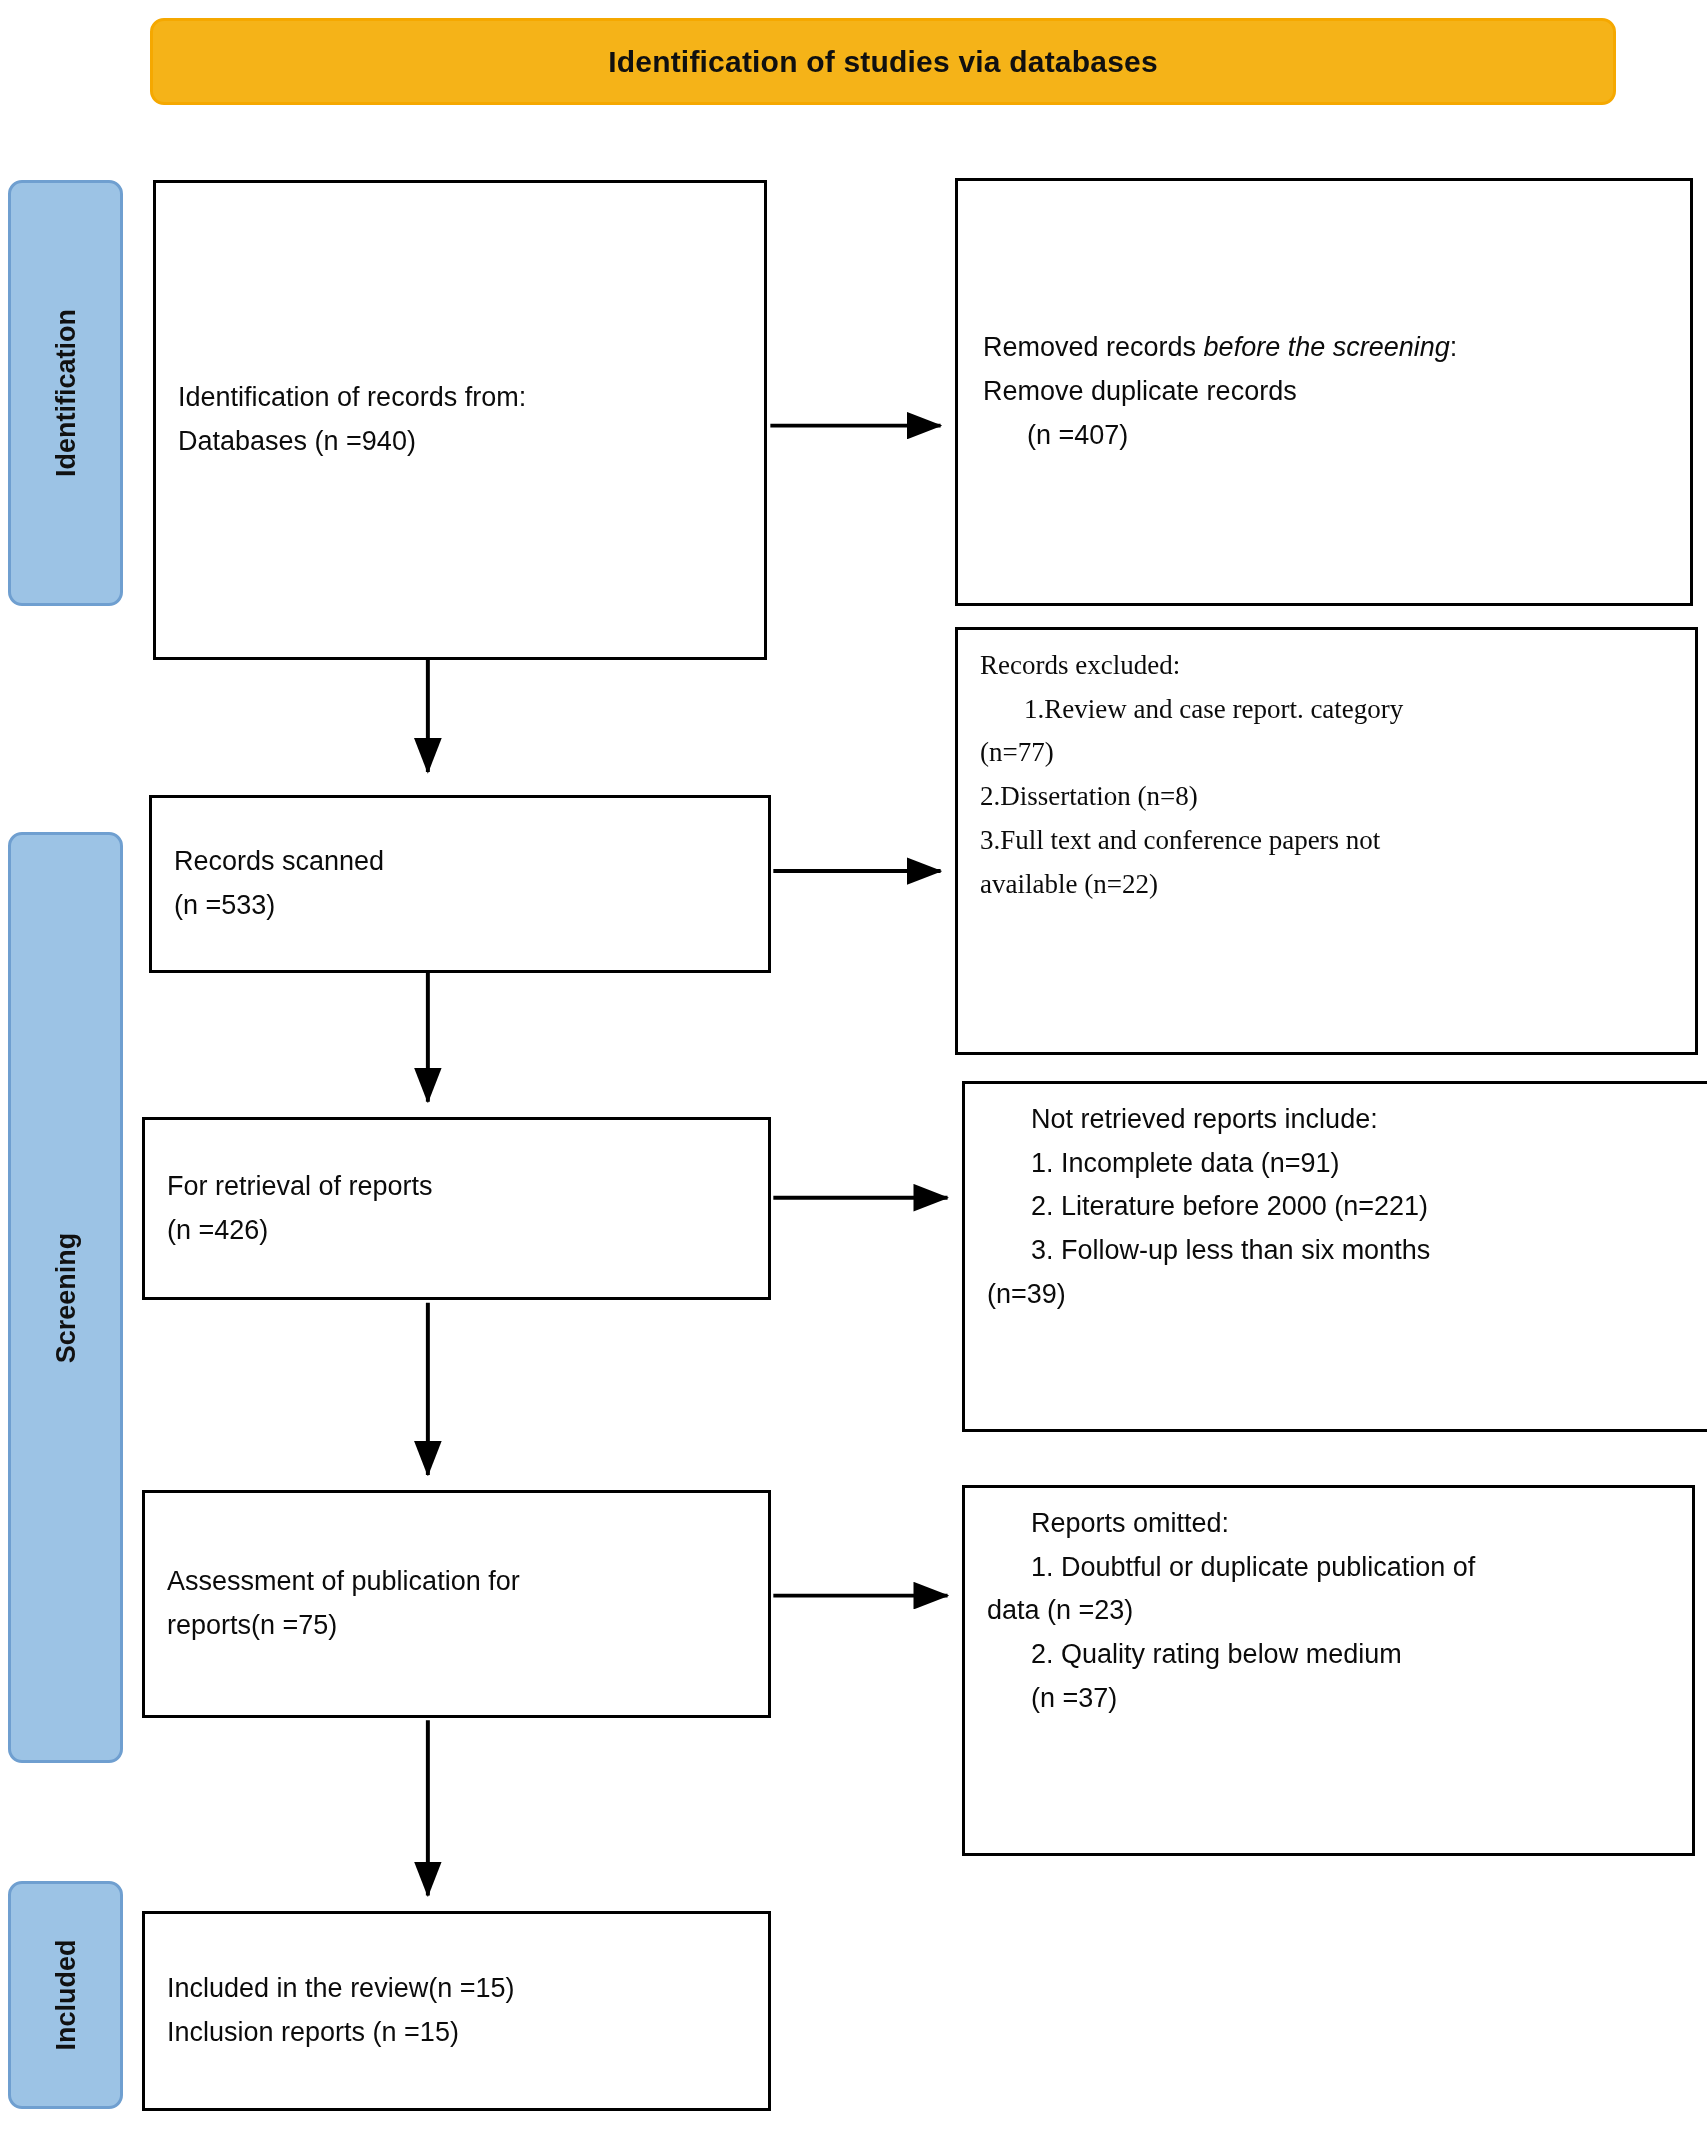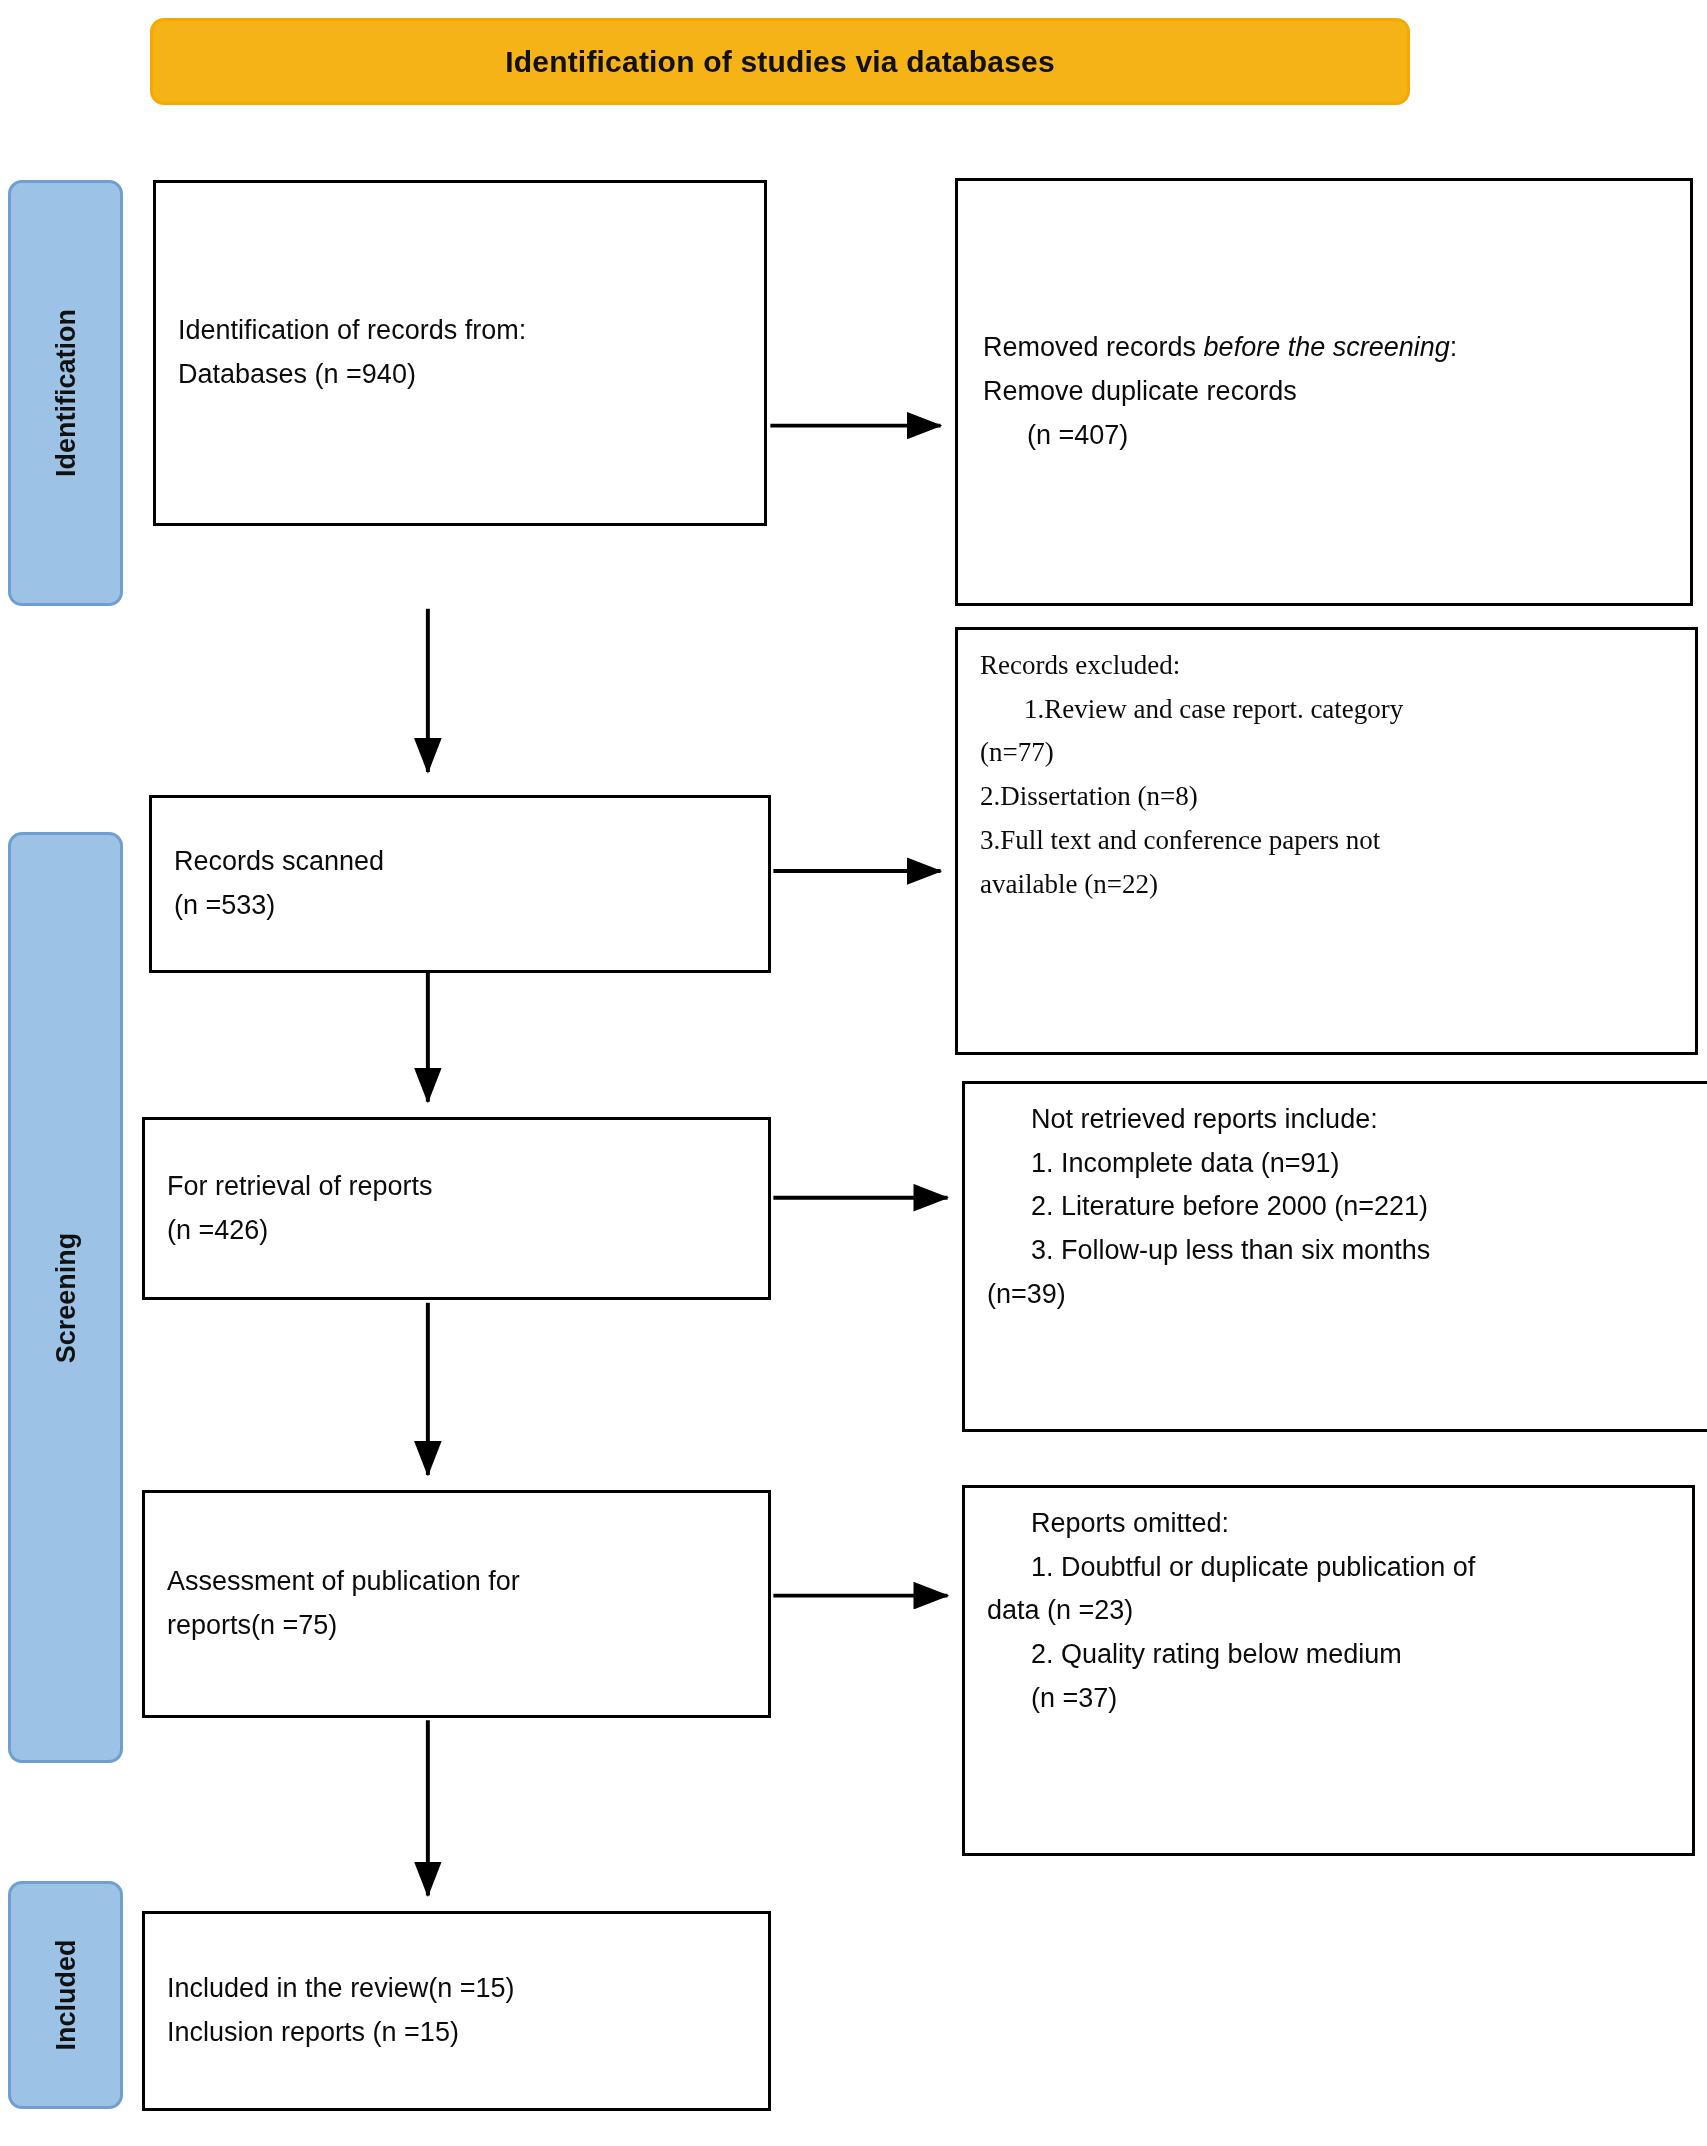--- a/index.html
+++ b/index.html
@@ -17,21 +17,21 @@
     height: 2146px;
     background: #ffffff;
     overflow: hidden;
   }
 
   
   .banner {
     position: absolute;
     left: 150px;
     top: 18px;
-    width: 1260px;
+    width: 1466px;
     height: 87px;
     background: #f5b318;
     border: 3px solid #f5a800;
     border-radius: 14px;
     box-sizing: border-box;
     display: flex;
     align-items: center;
     justify-content: center;
   }
   .banner-text {
@@ -76,21 +76,21 @@
   }
   .box.center-ish {
     display: flex;
     flex-direction: column;
     justify-content: center;
   }
   .box p { margin: 0; }
   .indent { padding-left: 44px; }
   .em-it { font-style: italic; }
 
-  #box-identification { left: 153px; top: 180px;  width: 614px; height: 346px; }
+  #box-identification { left: 153px; top: 180px;  width: 614px; height: 480px; }
   #box-removed        { left: 955px; top: 178px;  width: 738px; height: 428px; padding-left: 25px; }
   #box-scanned        { left: 149px; top: 787px;  width: 622px; height: 178px; margin-top: 8px; }
   #box-excluded       { left: 955px; top: 627px;  width: 743px; height: 428px; font-family: Liberation Serif, serif; }
   #box-retrieval      { left: 142px; top: 1117px; width: 629px; height: 183px; }
   #box-notretrieved   { left: 962px; top: 1081px; width: 820px; height: 351px; }
   #box-assessment     { left: 142px; top: 1490px; width: 629px; height: 228px; }
   #box-omitted        { left: 962px; top: 1485px; width: 733px; height: 371px; }
   #box-included       { left: 142px; top: 1911px; width: 629px; height: 200px; }
 
   

